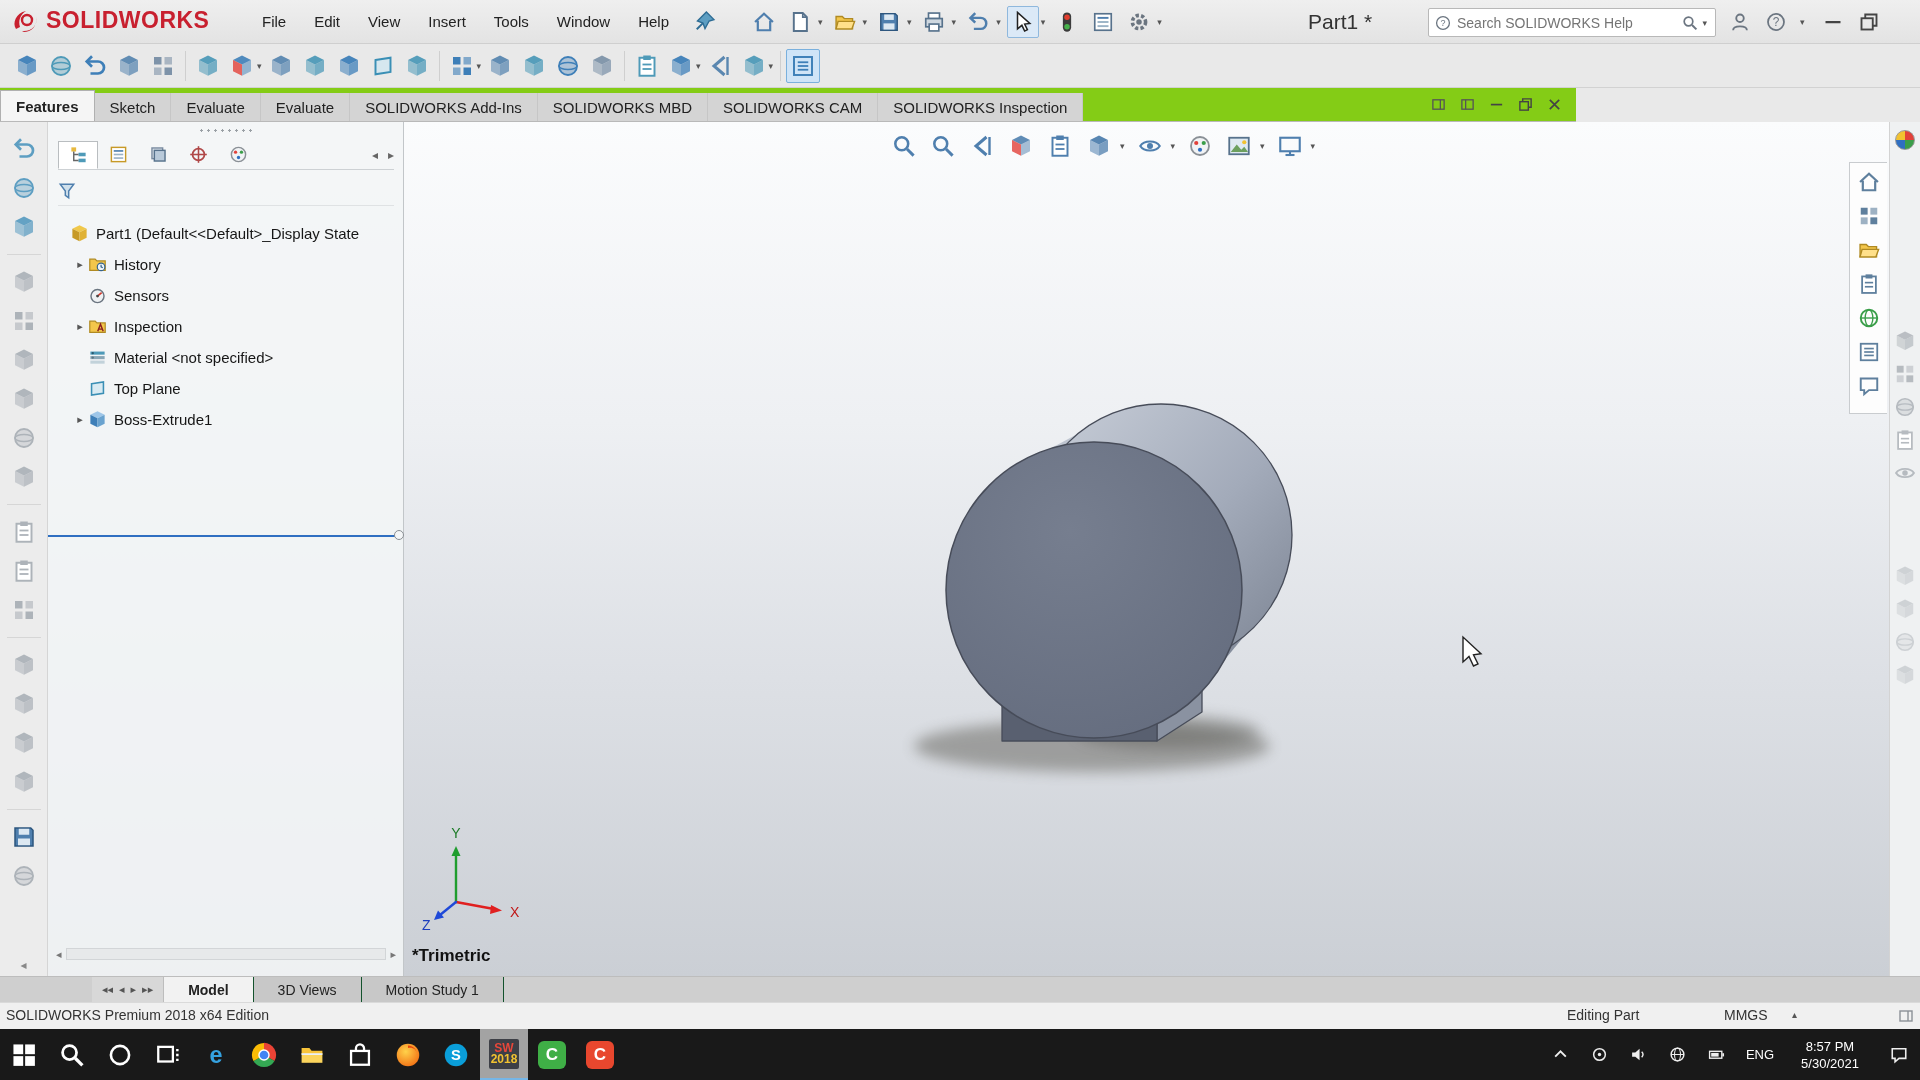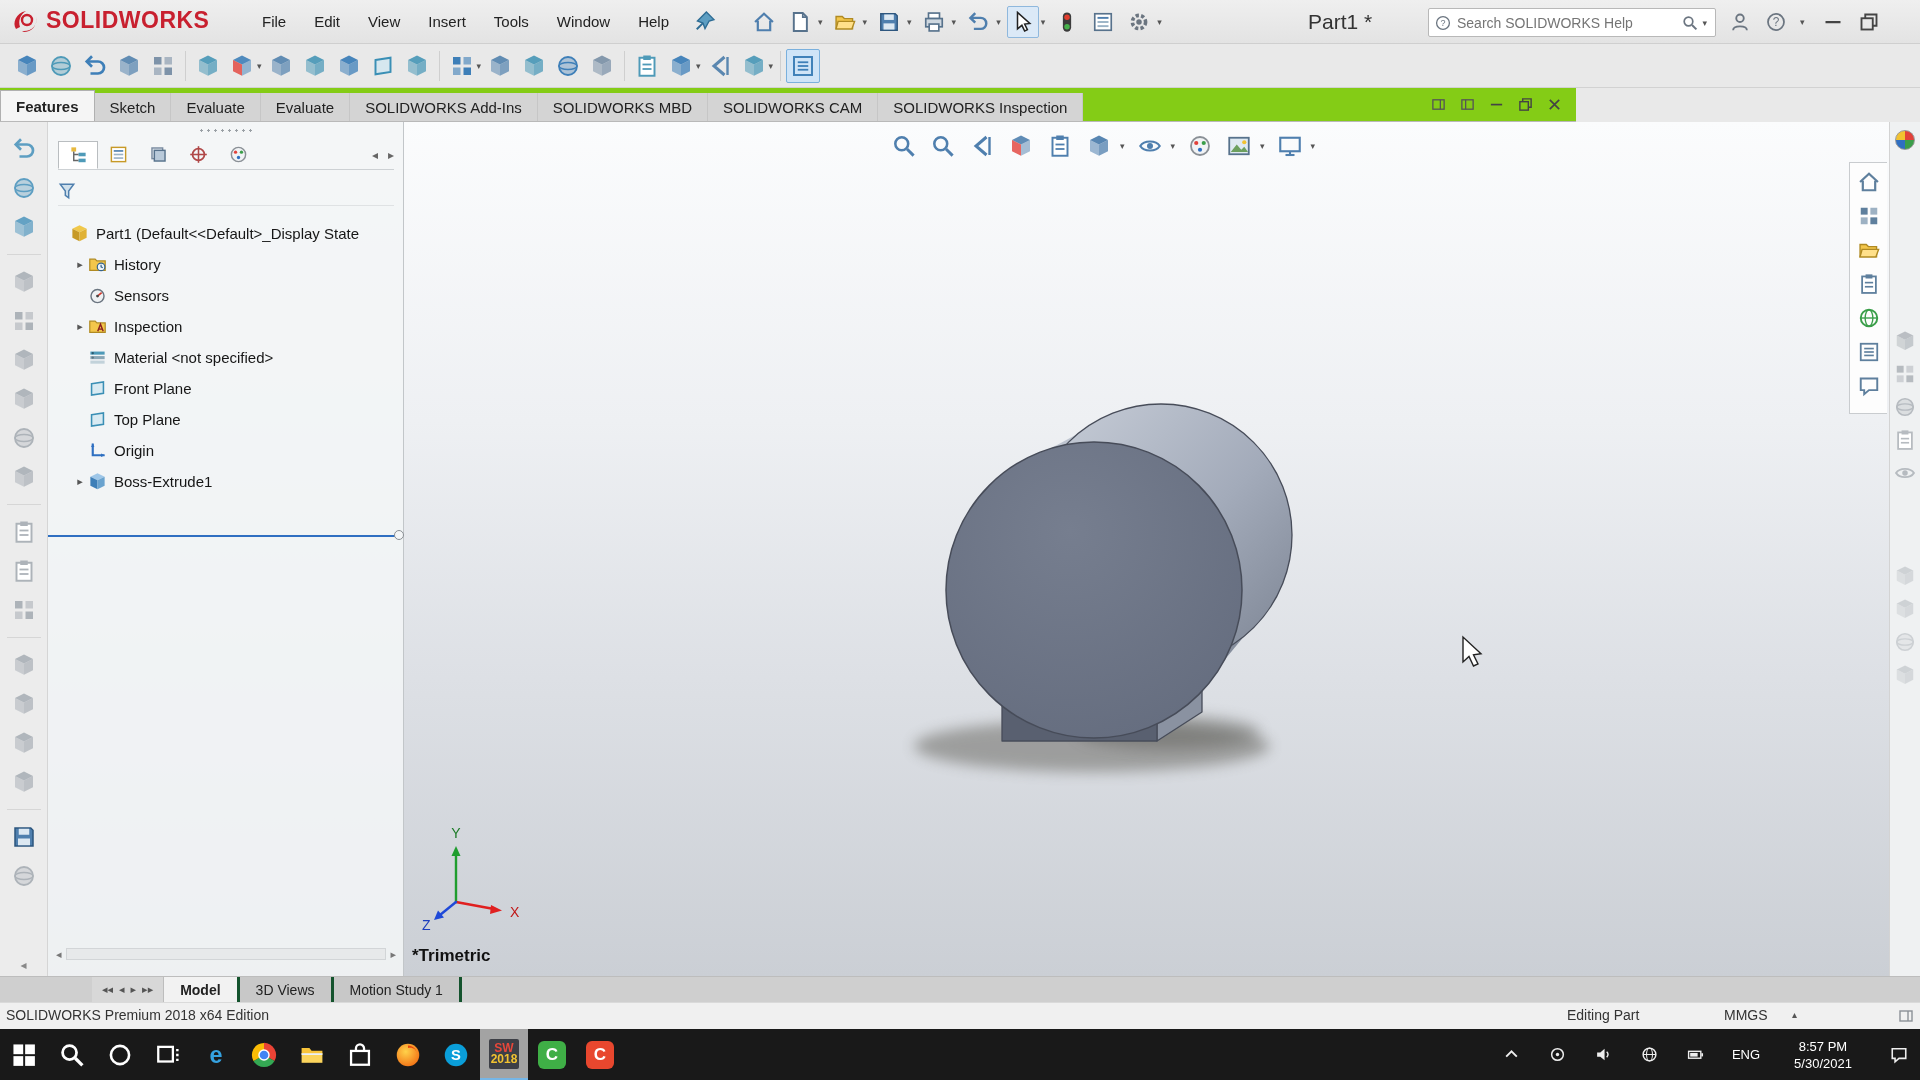--- a/index.html
+++ b/index.html
@@ -85,37 +85,37 @@
 
   
   #outerstrip{left:1889px;top:122px;width:31px;height:854px;background:#eff1f2;border-left:1px solid #d3d3d3;display:flex;flex-direction:column;align-items:center;padding-top:8px}
   #outerstrip .osi{width:22px;height:22px;margin-bottom:11px;color:#b6bbc0}
   #outerstrip .osi svg{width:22px;height:22px}
   .wheel{width:20px;height:20px;border-radius:50%;background:conic-gradient(#e2413a 0 25%,#3a9e49 25% 50%,#2f6fc1 50% 75%,#f2c230 75% 100%);border:1px solid #999}
 
   
   #bottomtabs{left:0;top:976px;width:1920px;height:26px;background:#cfcfcf;border-top:1px solid #bdbdbd;display:flex;align-items:stretch;font-size:14px;color:#222}
   #bottomtabs .navs{display:flex;align-items:center;gap:6px;padding:0 10px;color:#555;font-size:11px;border-right:1px solid #bdbdbd;margin-left:92px;background:#d8d8d8}
-  #bottomtabs .bt{display:flex;align-items:center;padding:0 16px;border-right:3px solid #14532d;background:#c8c8c8}
+  #bottomtabs .bt{display:flex;align-items:center;padding:0 24px;border-right:1px solid #14532d;background:#c8c8c8}
   #bottomtabs .bt.on{background:#f2f2f2;font-weight:bold}
 
   
   #statusbar{left:0;top:1002px;width:1920px;height:27px;background:#f0f0f0;border-top:1px solid #dadada;font-size:14px;color:#333}
   #statusbar .sl{position:absolute;left:6px;top:4px}
   #statusbar .sm{position:absolute;left:1567px;top:4px}
   #statusbar .su{position:absolute;left:1724px;top:4px}
   #statusbar .ua{position:absolute;left:1792px;top:6px;font-size:10px;color:#555}
   #statusbar .sic{position:absolute;left:1898px;top:5px;width:16px;height:16px;color:#8b9096}
 
   
   #taskbar{left:0;top:1029px;width:1920px;height:51px;background:#191919;display:flex;align-items:center}
   .tk{width:48px;height:51px;display:flex;align-items:center;justify-content:center}
   .tk svg{width:26px;height:26px}
   .tk.activeapp{background:#a3a3a3;border-bottom:2px solid #75b6e7}
-  #tray{margin-left:auto;display:flex;align-items:center;gap:12px;height:100%}
+  #tray{margin-left:auto;display:flex;align-items:center;gap:5px;height:100%}
   #tray .tki{width:34px;height:51px;display:flex;align-items:center;justify-content:center;color:#eee}
   #tray .tki svg{width:17px;height:17px}
   #tray .lang{color:#fff;font-size:13px;width:44px;text-align:center}
   #clock{color:#fff;font-size:13px;text-align:center;line-height:17px;width:86px}
   #actioncenter{width:42px;height:51px;display:flex;align-items:center;justify-content:center;color:#eee}
   .swtile{width:30px;height:30px;background:#3d3f46;border-radius:2px;display:flex;flex-direction:column;align-items:center;justify-content:center;line-height:11px}
   .swtile .sw{color:#e8473a;font-weight:bold;font-size:12px}
   .swtile .yr{color:#f2c230;font-size:12px;font-weight:bold}
   .ctile{width:28px;height:28px;border-radius:6px;display:flex;align-items:center;justify-content:center;color:#fff;font-weight:bold;font-size:17px;font-family:"Liberation Sans",sans-serif}
 </style>
@@ -913,39 +913,21 @@
           </span>
         <span>Material &lt;not specified&gt;</span>
       </div>
       <div class="trow">
         <span class="exp" style="visibility:hidden">▸</span>
         <span class="ti">
             <svg viewBox="0 0 16 16">
               <use href="#ic-plane"></use>
             </svg>
           </span>
-        <span>Front Plane</span>
-      </div>
-      <div class="trow">
-        <span class="exp" style="visibility:hidden">▸</span>
-        <span class="ti">
-            <svg viewBox="0 0 16 16">
-              <use href="#ic-plane"></use>
-            </svg>
-          </span>
         <span>Top Plane</span>
-      </div>
-      <div class="trow">
-        <span class="exp" style="visibility:hidden">▸</span>
-        <span class="ti">
-            <svg viewBox="0 0 16 16">
-              <use href="#ic-origin"></use>
-            </svg>
-          </span>
-        <span>Origin</span>
       </div>
       <div class="trow">
         <span class="exp">▸</span>
         <span class="ti">
             <svg viewBox="0 0 16 16">
               <use href="#ic-extrude"></use>
             </svg>
           </span>
         <span>Boss-Extrude1</span>
       </div>

